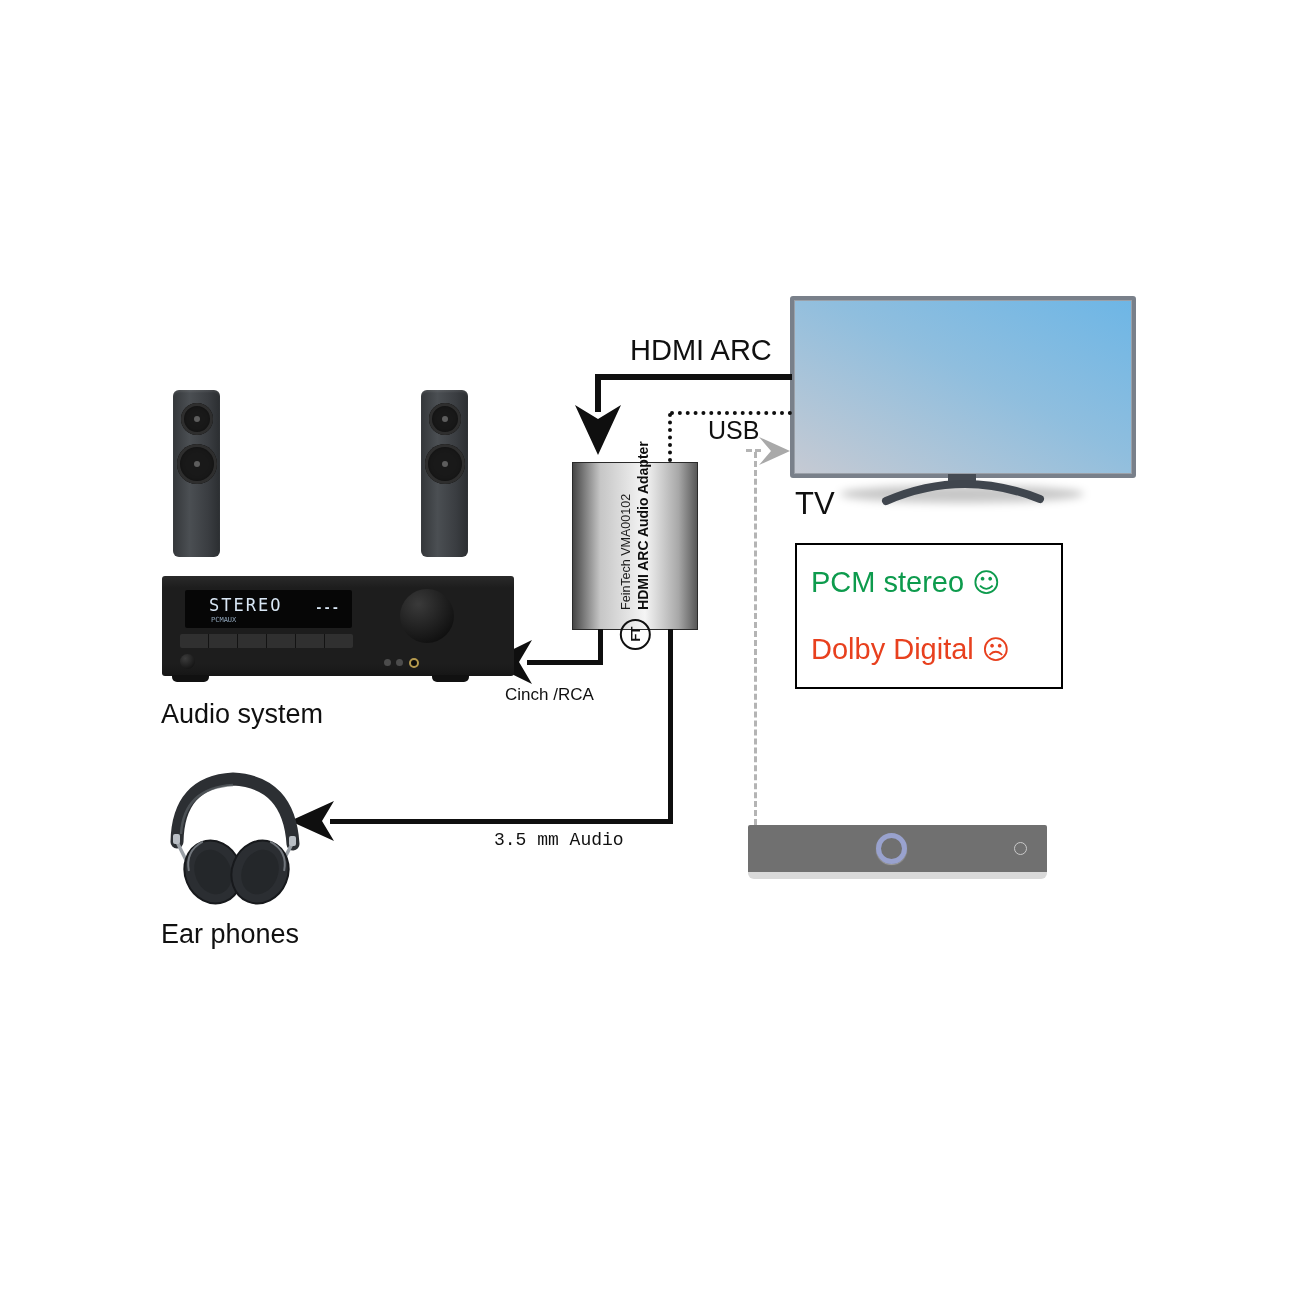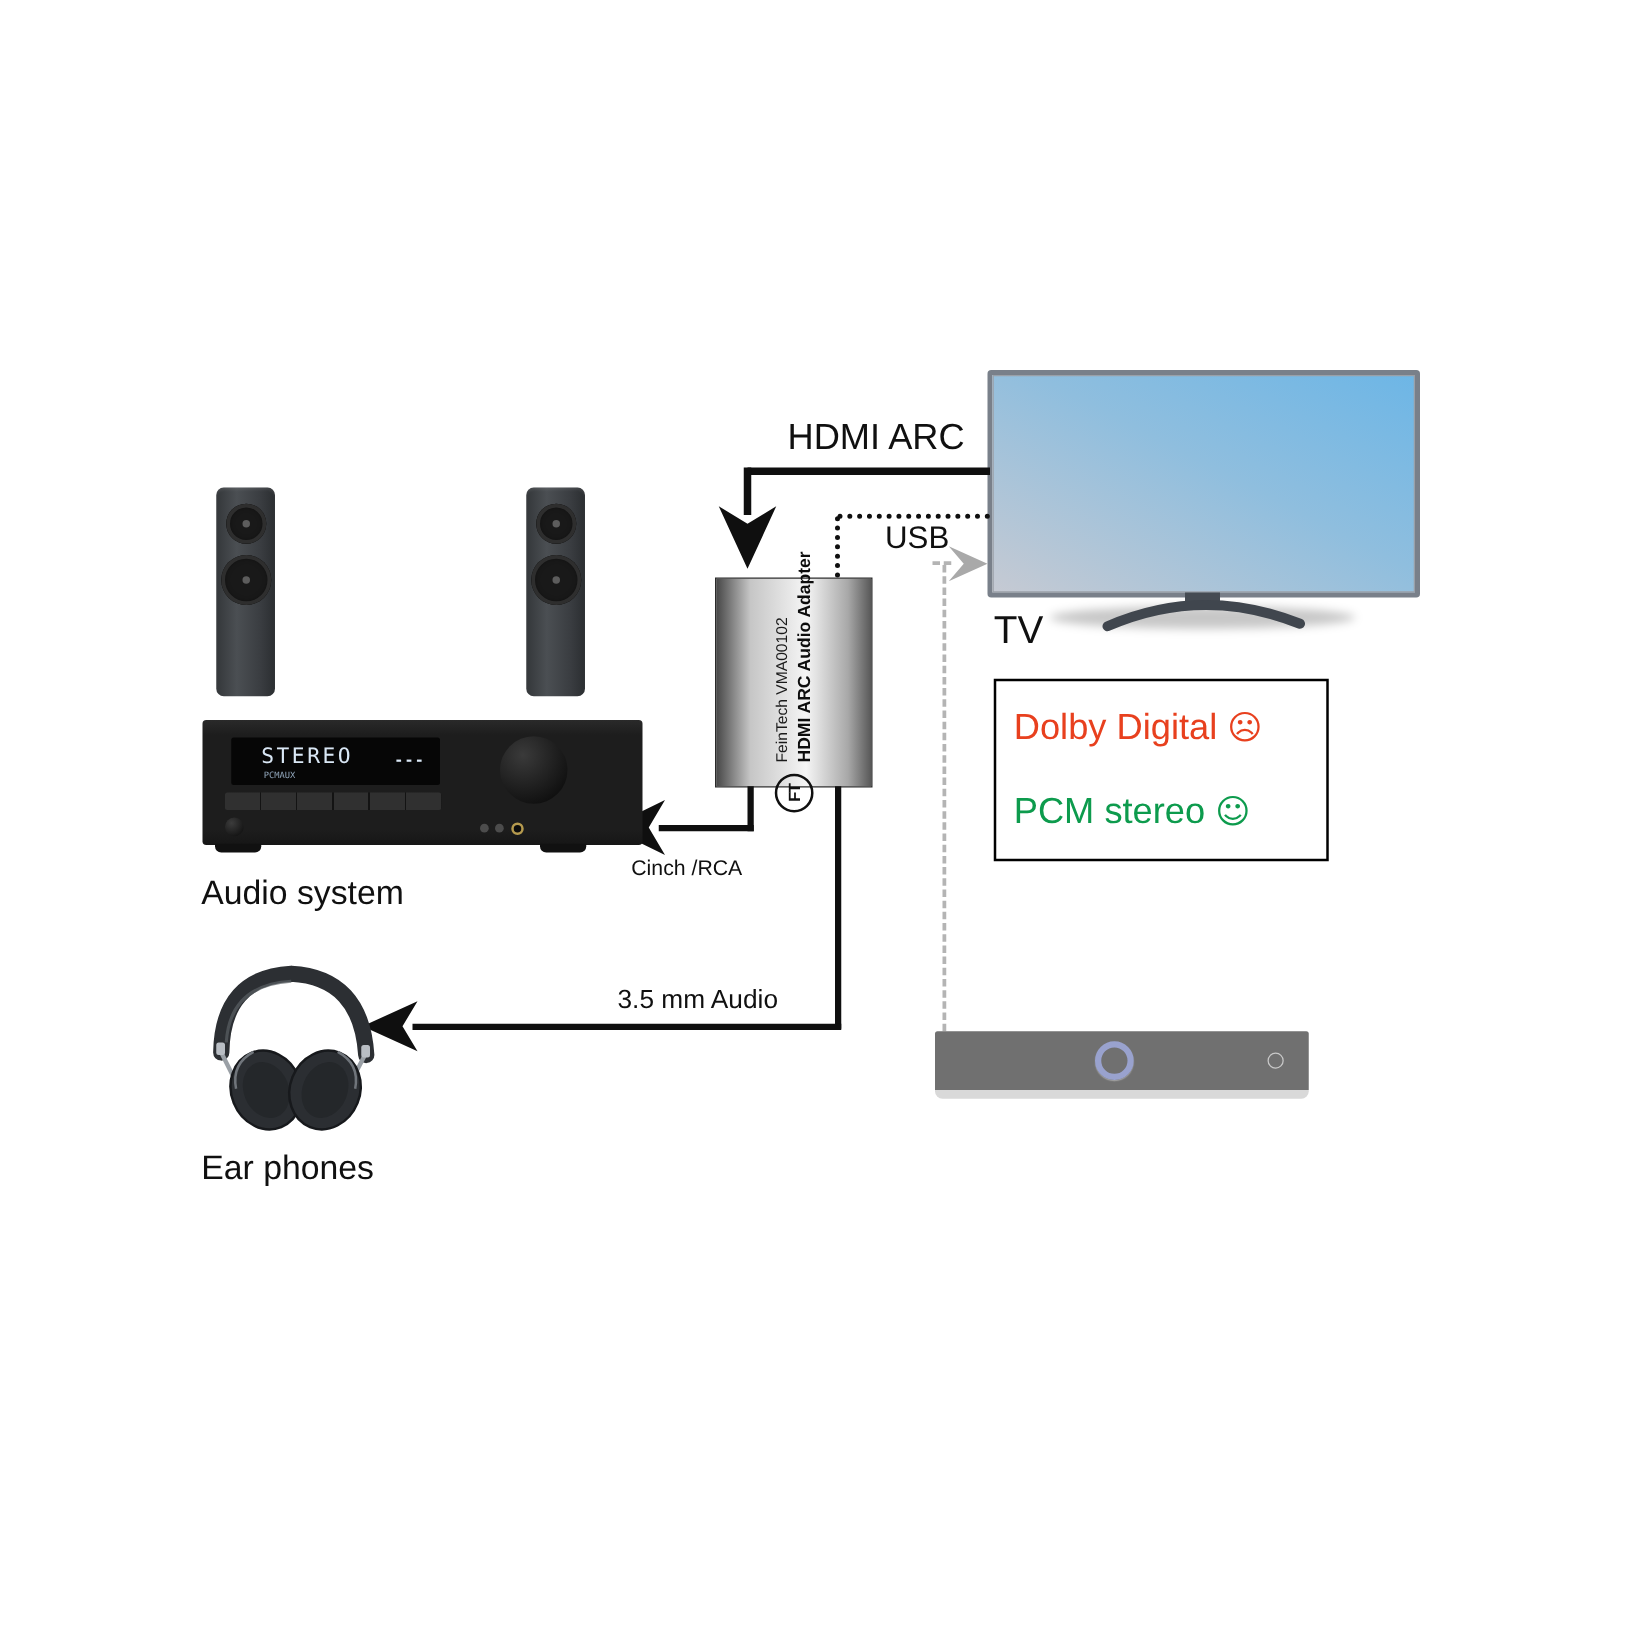--- a/index.html
+++ b/index.html
@@ -33,21 +33,21 @@
   
   .line{position:absolute;background:#0f0f0f;}
   .dotted-h{position:absolute;border-top:4px dotted #0f0f0f;height:0;}
   .dotted-v{position:absolute;border-left:4px dotted #0f0f0f;width:0;}
   .dashed-v{position:absolute;border-left:3px dashed #b4b4b4;width:0;}
   .dashed-h{position:absolute;border-top:3px dashed #b4b4b4;height:0;}
 
   .hdmi-label{left:630px;top:334px;font-size:29px;}
   .usb-label{left:708px;top:416px;font-size:25px;}
   .cinch-label{left:505px;top:685px;font-size:17px;text-align:center;}
-  .audio35-label{left:494px;top:788px;font-size:21px;}
+  .audio35-label{left:494px;top:830px;font-size:18px;font-family:Liberation Mono, monospace;}
 
   
   .adapter{
     left:572px;top:462px;width:126px;height:168px;
     border:1.5px solid #2a2a2a;box-sizing:border-box;
     background:linear-gradient(to right,#474747 0%,#c6c6c6 22%,#f5f5f5 58%,#a8a8a8 85%,#585858 100%);
     display:flex;align-items:center;justify-content:center;
   }
   .adapter-rot{
     transform:rotate(-90deg);display:flex;align-items:center;gap:9px;white-space:nowrap;
@@ -146,27 +146,27 @@
   <div class="label hdmi-label">HDMI ARC</div>
 
   <div class="dotted-h" style="left:670px;top:411px;width:122px;"></div>
   <div class="dotted-v" style="left:668px;top:413px;height:49px;"></div>
   <div class="label usb-label">USB</div>
 
   <div class="dashed-h" style="left:746px;top:449px;width:15px;"></div>
   <div class="dashed-v" style="left:754px;top:452px;height:373px;"></div>
 
   <div class="abs codec-box">
+    <div class="codec-line codec-good">
+      <span>PCM stereo</span>
+      <span class="emoji">☺</span>
+    </div>
     <div class="codec-line codec-bad">
       <span>Dolby Digital</span>
       <span class="emoji">☹</span>
-    </div>
-    <div class="codec-line codec-good">
-      <span>PCM stereo</span>
-      <span class="emoji">☺</span>
     </div>
   </div>
 
   <div class="abs adapter">
     <div class="adapter-rot">
       <span class="adapter-logo">FT</span>
       <span class="adapter-text">
         <span class="adapter-line1">FeinTech VMA00102</span>
         <span class="adapter-line2">HDMI ARC Audio Adapter</span>
       </span>

